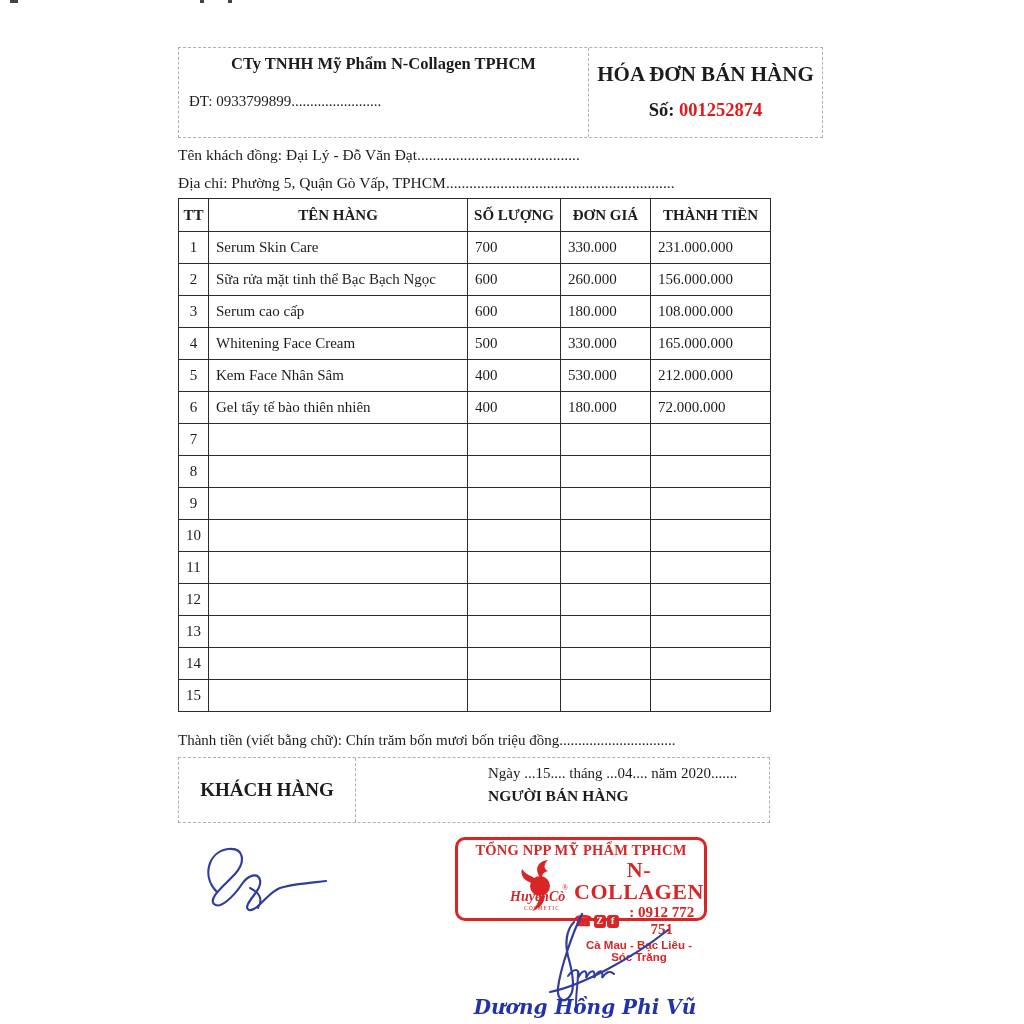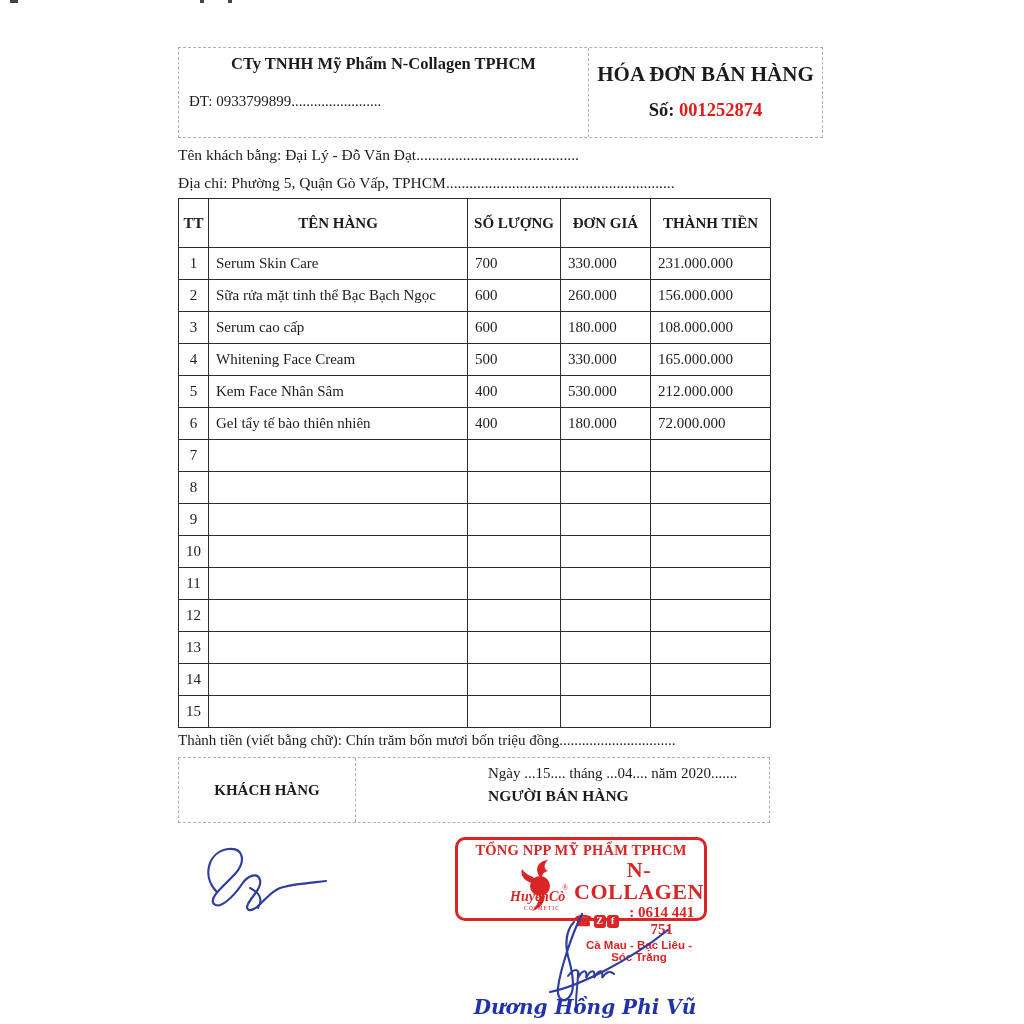--- a/index.html
+++ b/index.html
@@ -28,38 +28,38 @@
   .cust-line1{position:absolute;left:178px;top:146px;font-size:15.5px;}
   .cust-line2{position:absolute;left:178px;top:174px;font-size:15.5px;}
 
   
   table.items{
     position:absolute;left:178px;top:198px;width:592px;border-collapse:collapse;table-layout:fixed;
   }
   table.items th,table.items td{
     border:1px solid #2b2b2b;font-size:15px;padding:0 7px;overflow:hidden;white-space:nowrap;
   }
-  table.items th{height:32px;font-weight:bold;text-align:center;padding:8px 2px;}
+  table.items th{height:32px;font-weight:bold;text-align:center;padding:0 2px;}
   table.items td{height:31px;}
   col.c-tt{width:30px;} col.c-name{width:259px;} col.c-qty{width:93px;} col.c-price{width:90px;} col.c-amt{width:120px;}
   td.tt{text-align:center;padding:0 2px;}
   tr.total-row td{height:30px;}
   td.total-label{font-weight:bold;font-size:15.5px;}
 
   
   .amount-words{position:absolute;left:178px;top:732px;font-size:15px;}
 
   
   .sign-box{
     position:absolute;left:178px;top:757px;width:592px;height:66px;
     border:1px dashed #b0b0b0;display:flex;box-sizing:border-box;
   }
   .sign-left{width:177px;border-right:1px dashed #b0b0b0;box-sizing:border-box;
     display:flex;align-items:center;justify-content:center;}
-  .sign-left .lbl{font-weight:bold;font-size:15px;}
+  .sign-left .lbl{font-weight:bold;font-size:19px;}
   .sign-right{flex:1;padding:7px 0 0 132px;}
   .date-line{font-size:15px;}
   .seller-label{font-weight:bold;font-size:15.5px;margin-top:5px;}
 
   
   .cust-sig{position:absolute;left:188px;top:836px;}
   .seller-sig{position:absolute;left:520px;top:912px;}
 
   
   .stamp{
@@ -106,21 +106,21 @@
     </div>
     <div class="header-right">
       <div class="invoice-title">HÓA ĐƠN BÁN HÀNG</div>
       <div class="invoice-no">
         <span>Số:</span>
         <span class="num">001252874</span>
       </div>
     </div>
   </div>
 
-  <div class="cust-line1">Tên khách bằng: Đại Lý - Đỗ Văn Đạt..........................................</div>
+  <div class="cust-line1">Tên khách đồng: Đại Lý - Đỗ Văn Đạt..........................................</div>
   <div class="cust-line2">Địa chỉ: Phường 5, Quận Gò Vấp, TPHCM...........................................................</div>
 
   <table class="items">
     <colgroup>
         <col class="c-tt">
         <col class="c-name">
         <col class="c-qty">
         <col class="c-price">
         <col class="c-amt">
       </colgroup>
@@ -270,21 +270,21 @@
         <span class="logo-script">HuyềnCò</span>
         <span class="logo-reg">®</span>
         <span class="logo-sub">COSMETIC</span>
       </div>
       <div class="stamp-content">
         <div class="stamp-name">N-COLLAGEN</div>
         <div class="stamp-phone">
           <span class="phone-glyph">☎</span>
             <span class="icon-box">Z</span>
             <span class="icon-box">f</span>
-            <span>: 0614 441 751</span>
+            <span>: 0912 772 751</span>
         </div>
         <div class="stamp-region">Cà Mau - Bạc Liêu - Sóc Trăng</div>
       </div>
     </div>
   </div>
 
   <svg class="seller-sig" width="160" height="100" viewBox="0 0 160 100">
     <path d="M62,2 C52,22 40,58 38,76 C37,88 44,92 50,84 C56,76 52,58 48,44 C45,32 46,18 54,10" fill="none" stroke="#2f3da0" stroke-width="2.2" stroke-linecap="round"></path>
     <path d="M48,64 C56,54 60,58 58,66 C62,58 68,56 66,66 C70,58 76,56 74,66 C78,58 84,56 82,66 C86,60 90,58 94,62" fill="none" stroke="#2f3da0" stroke-width="2" stroke-linecap="round"></path>
     <path d="M30,80 C60,74 110,48 148,18" fill="none" stroke="#2f3da0" stroke-width="2.2" stroke-linecap="round"></path>

